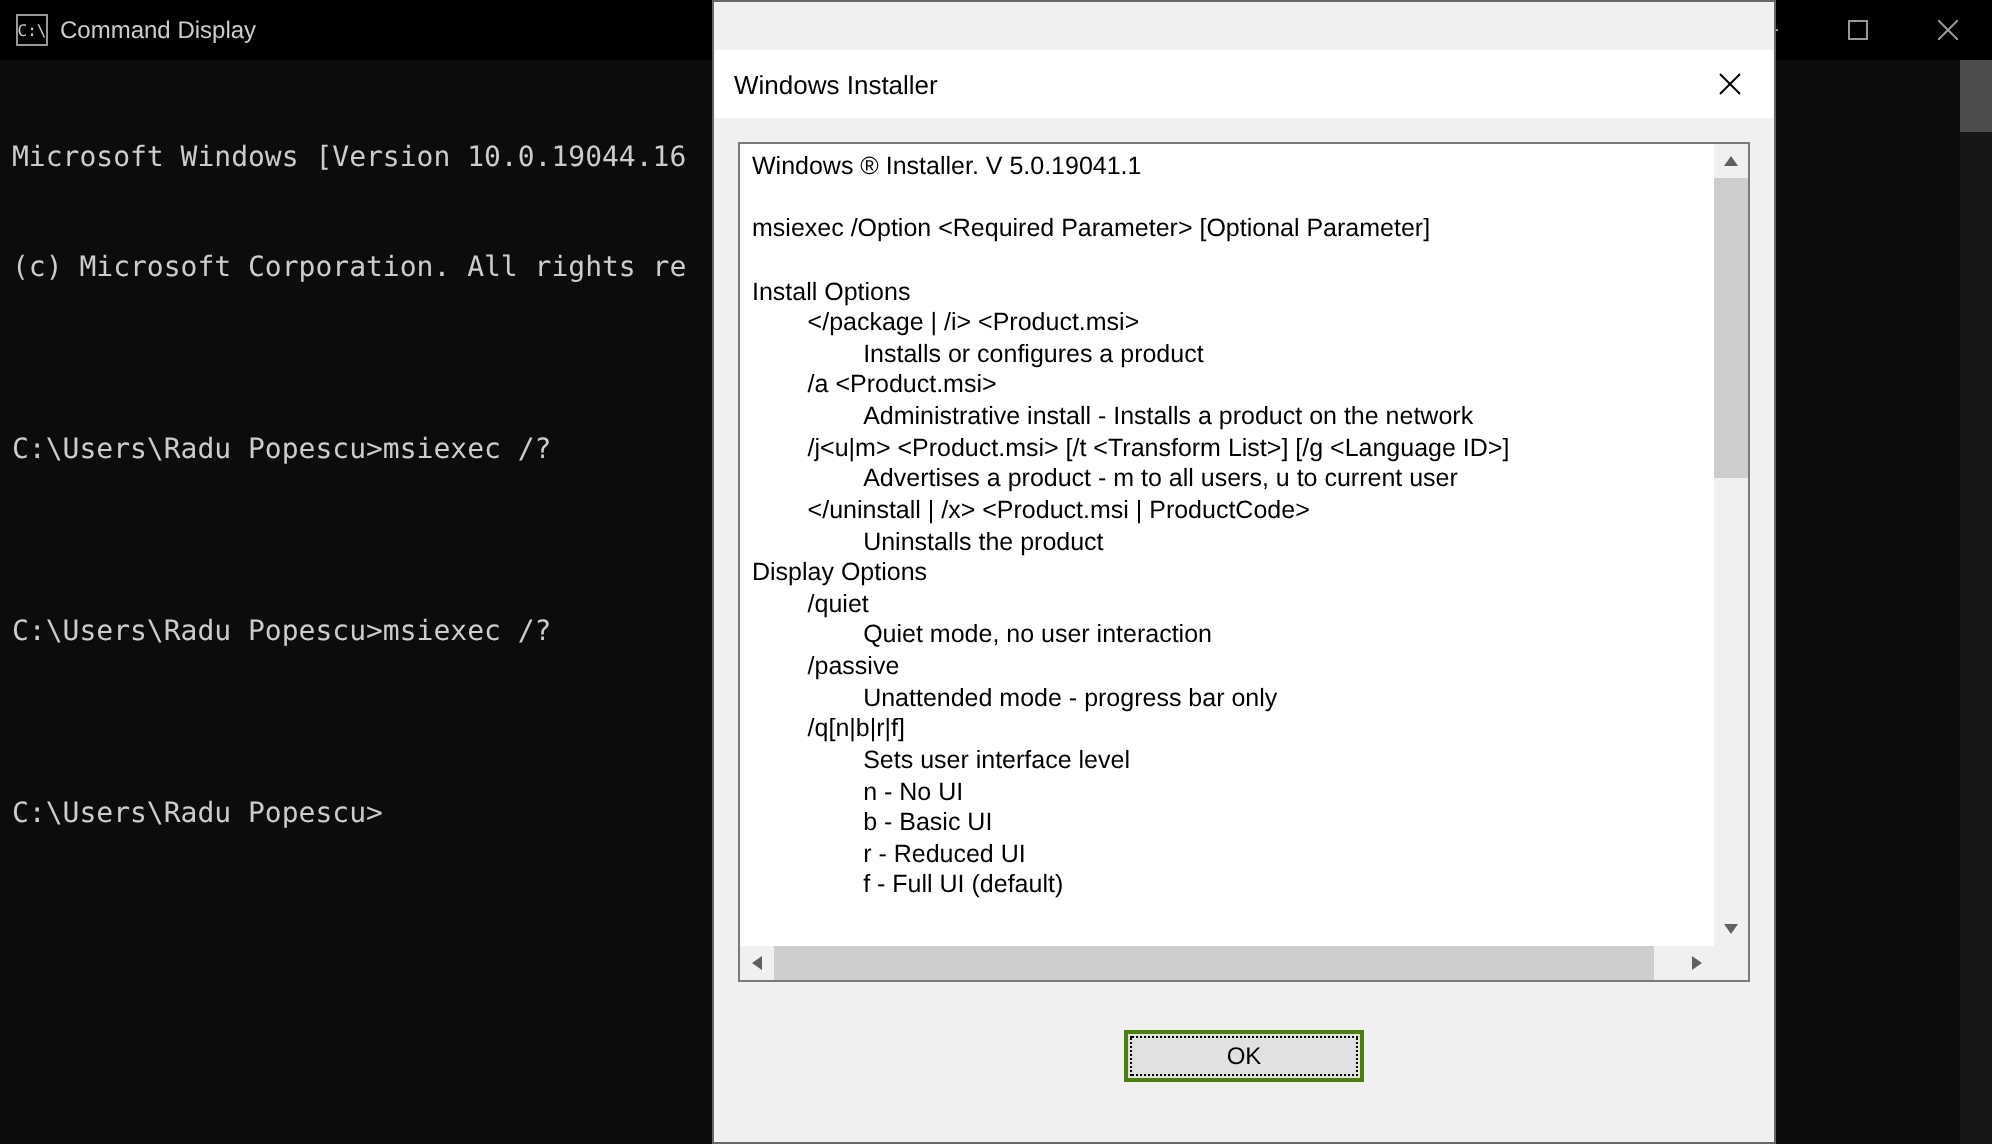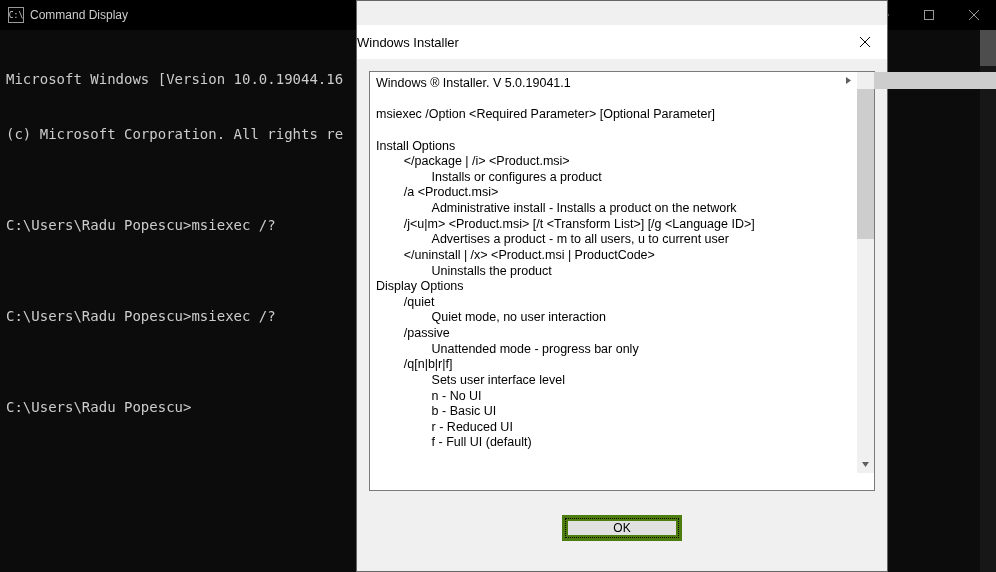--- a/index.html
+++ b/index.html
@@ -93,20 +93,21 @@
       font-family: "Segoe UI", Tahoma, sans-serif;
       font-size: 12px;
       display: flex;
       flex-direction: column;
     }
     .dialog-titlebar {
       height: 40px;
       background: #ffffff;
       display: flex;
       align-items: center;
+      padding-left: 10px;
       font-size: 13px;
       color: #000;
       margin-top: 24px;
     }
     .dialog-close {
       margin-left: auto;
       width: 45px;
       height: 100%;
       display: flex;
       align-items: center;
@@ -119,21 +120,21 @@
       padding: 12px;
       display: flex;
       flex-direction: column;
     }
     .textbox-wrapper {
       border: 1px solid #7a7a7a;
       background: #fff;
       position: relative;
       height: 420px;
       display: flex;
-      flex-direction: row;
+      flex-direction: column;
     }
     .textbox {
       flex: 1;
       padding: 4px 6px;
       overflow: hidden;
       font-family: "Segoe UI", Tahoma, sans-serif;
       font-size: 12.5px;
       color: #000;
       line-height: 1.25;
       white-space: pre;
@@ -203,21 +204,21 @@
     }
     .dialog-buttons {
       display: flex;
       justify-content: center;
       padding: 24px 0 18px 0;
     }
     .ok-button {
       width: 120px;
       height: 26px;
       background: #e1e1e1;
-      border: 6px solid #4d7c0f;
+      border: 2px solid #4d7c0f;
       font-family: "Segoe UI", sans-serif;
       font-size: 12px;
       color: #000;
       cursor: default;
       outline: 1px dotted #000;
       outline-offset: -4px;
     }
   </style>
 </head>
 <body>

